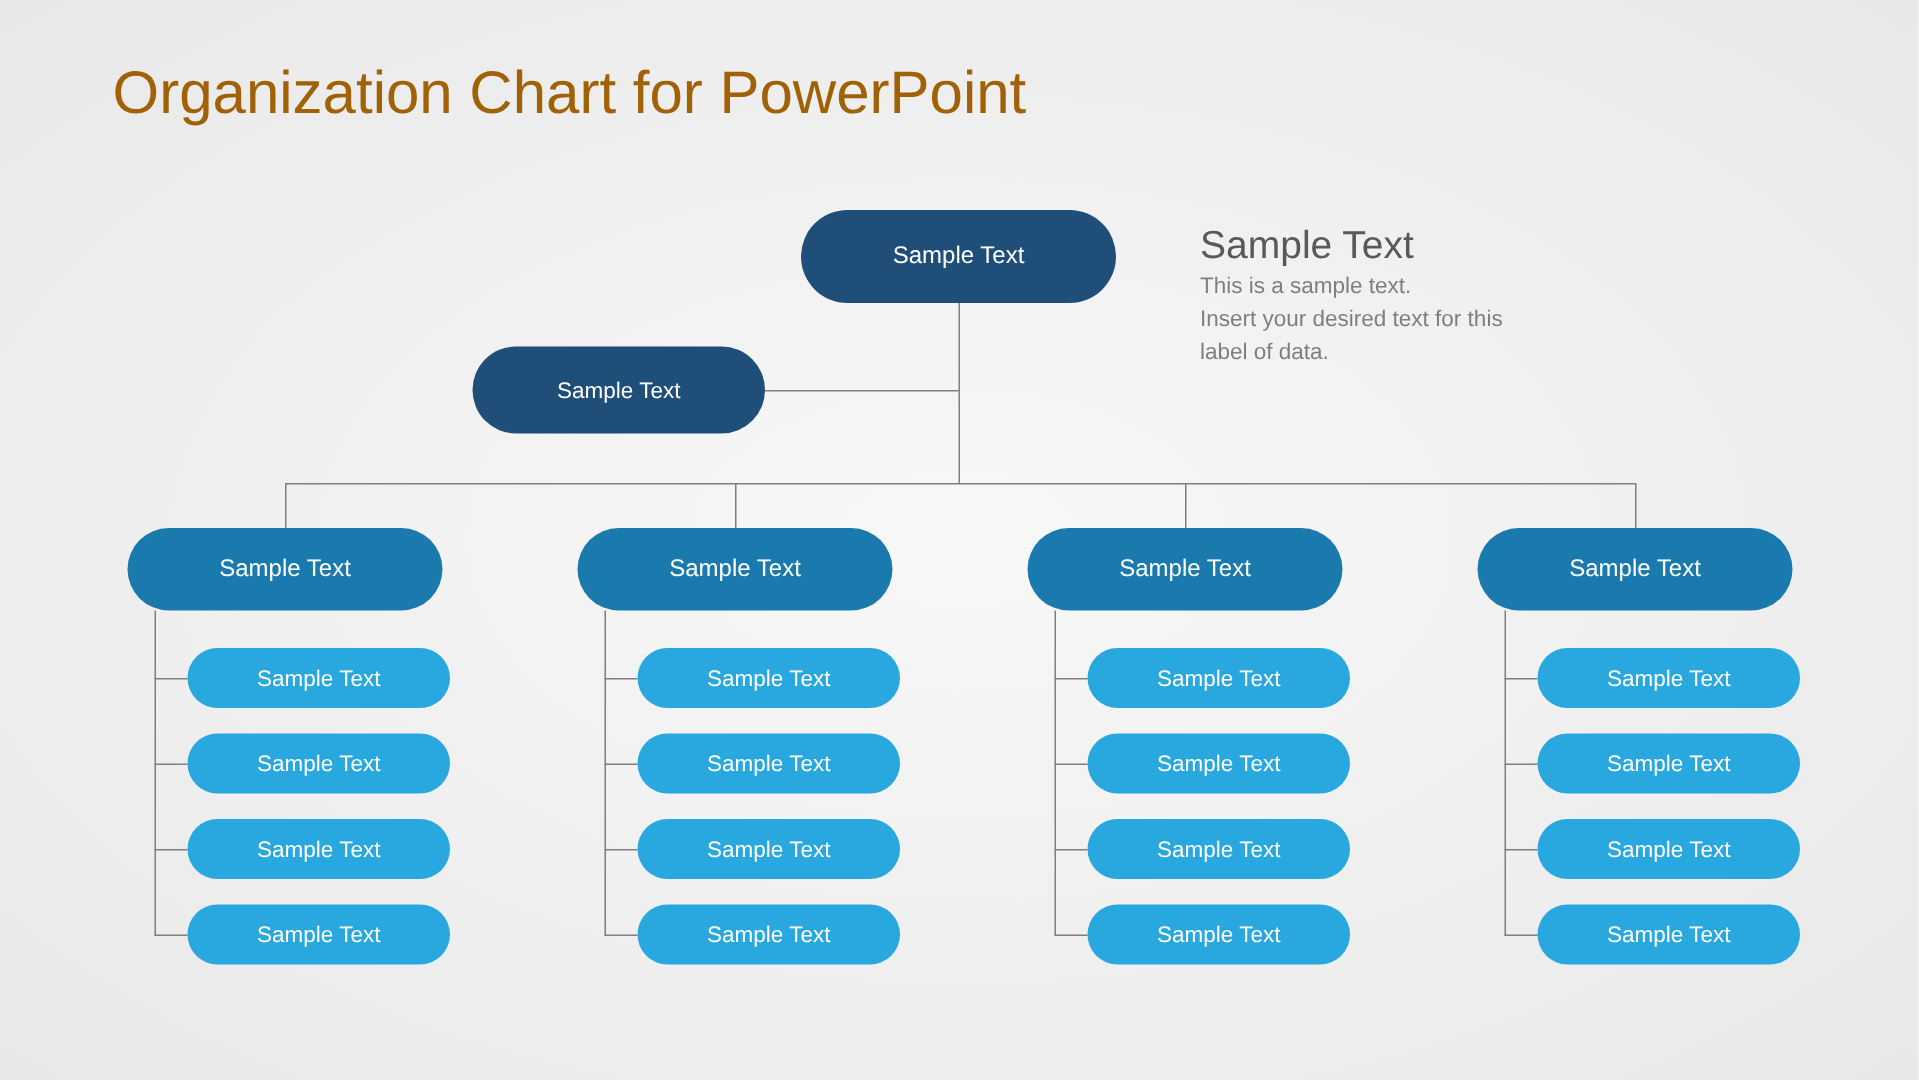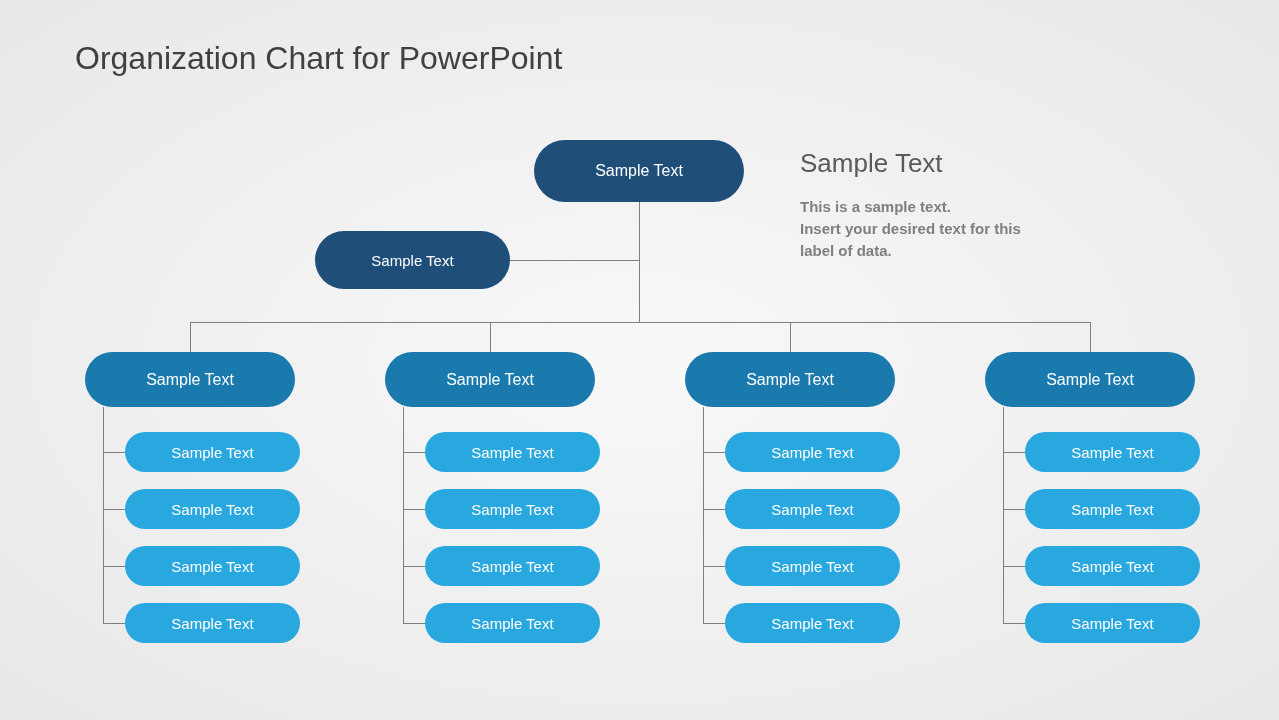--- a/index.html
+++ b/index.html
@@ -7,23 +7,23 @@
   body {
     font-family: "Segoe UI", Arial, sans-serif;
     background: radial-gradient(ellipse at center, #f8f8f8 0%, #e8e8e8 100%);
     position: relative;
     overflow: hidden;
   }
   .slide-title {
     position: absolute;
     top: 40px;
     left: 75px;
-    font-size: 32px;
+    font-size: 40px;
     font-weight: 300;
-    color: #404040;
+    color: #a16207;
   }
   .canvas {
     position: absolute;
     top: 0; left: 0;
     width: 1279px;
     height: 720px;
   }
   .node {
     position: absolute;
     color: #fff;
@@ -123,17 +123,17 @@
   <div class="node light leaf" style="left:725px; top:489px;">Sample Text</div>
   <div class="node light leaf" style="left:725px; top:546px;">Sample Text</div>
   <div class="node light leaf" style="left:725px; top:603px;">Sample Text</div>
 
   <div class="node light leaf" style="left:1025px; top:432px;">Sample Text</div>
   <div class="node light leaf" style="left:1025px; top:489px;">Sample Text</div>
   <div class="node light leaf" style="left:1025px; top:546px;">Sample Text</div>
   <div class="node light leaf" style="left:1025px; top:603px;">Sample Text</div>
 
   <div class="desc-title" style="left:800px; top:148px;">Sample Text</div>
-  <div class="desc-body" style="left:800px; top:196px;font-weight:bold;">This is a sample text.
+  <div class="desc-body" style="left:800px; top:180px;">This is a sample text.
 Insert your desired text for this
 label of data.</div>
 
 </div>
 
 </body></html>

